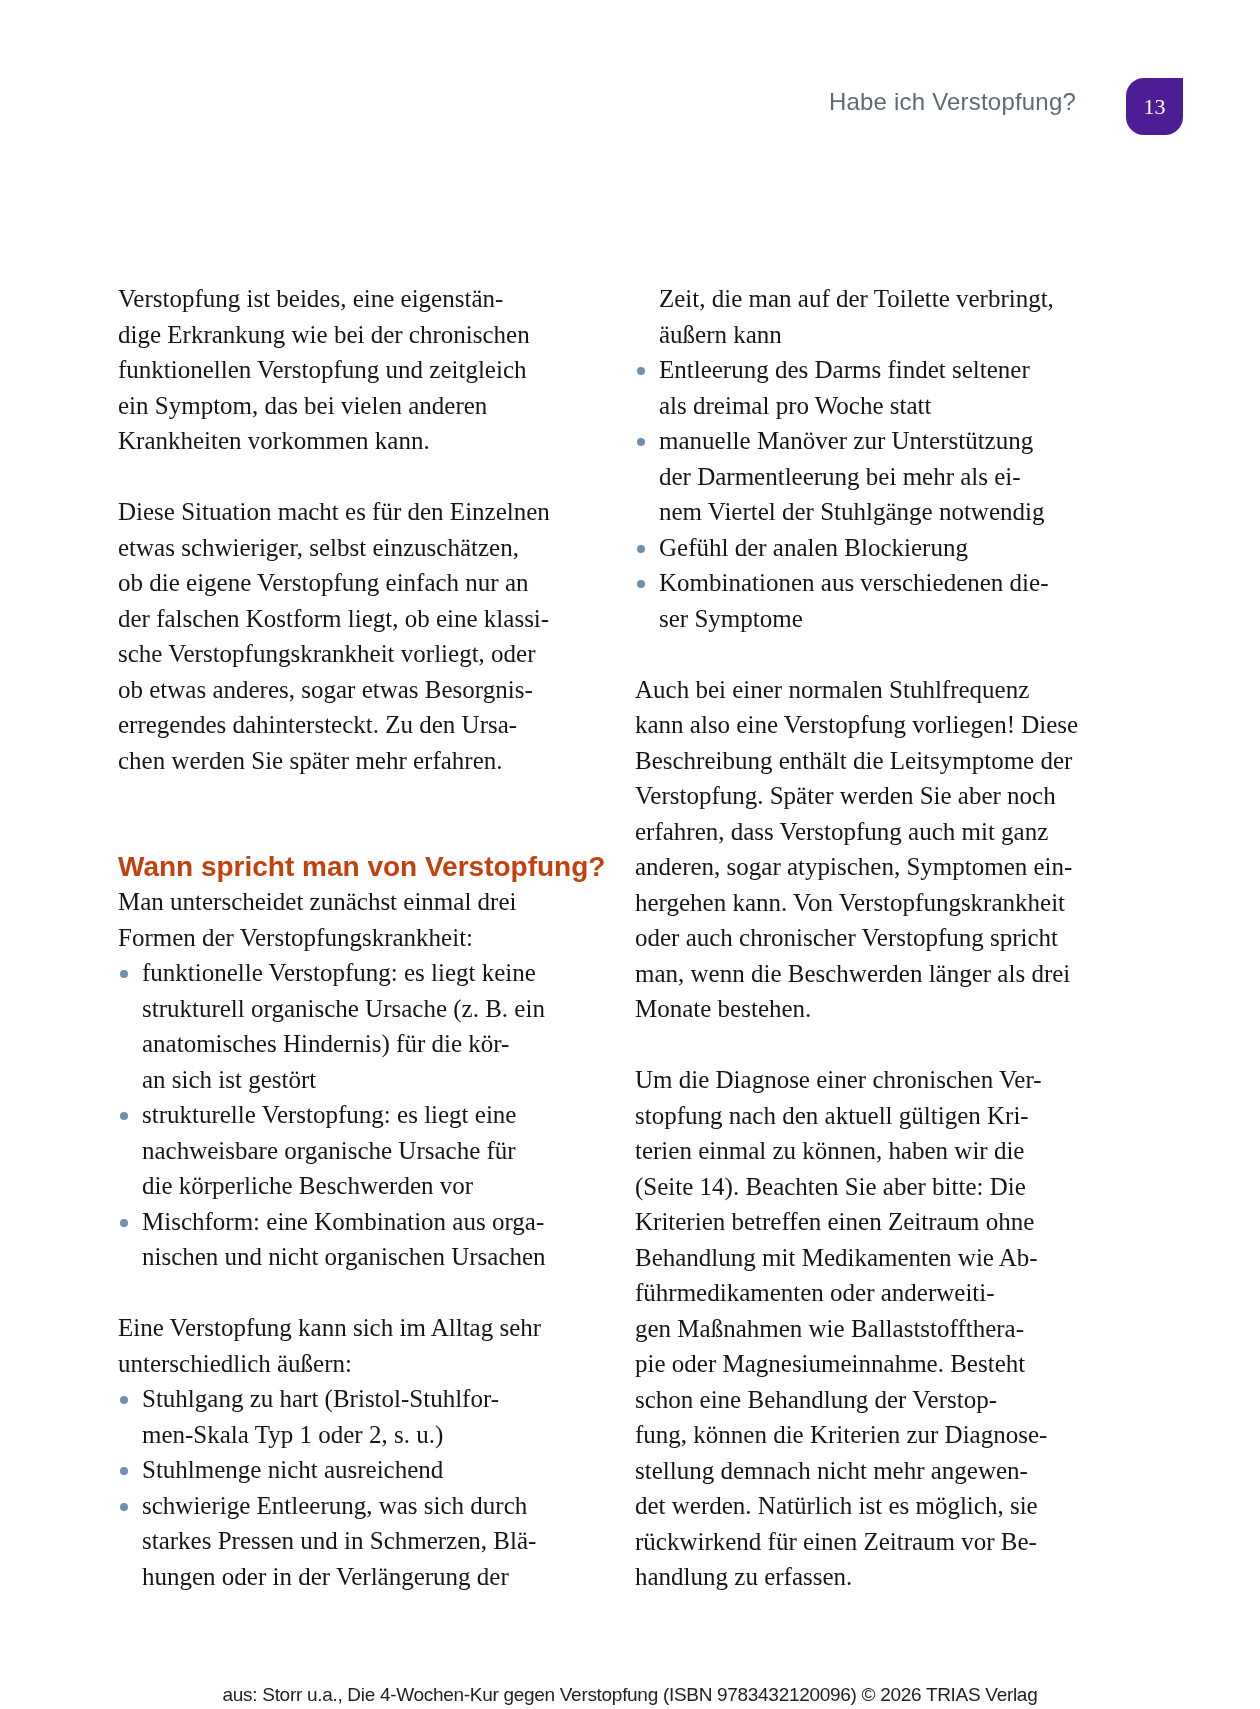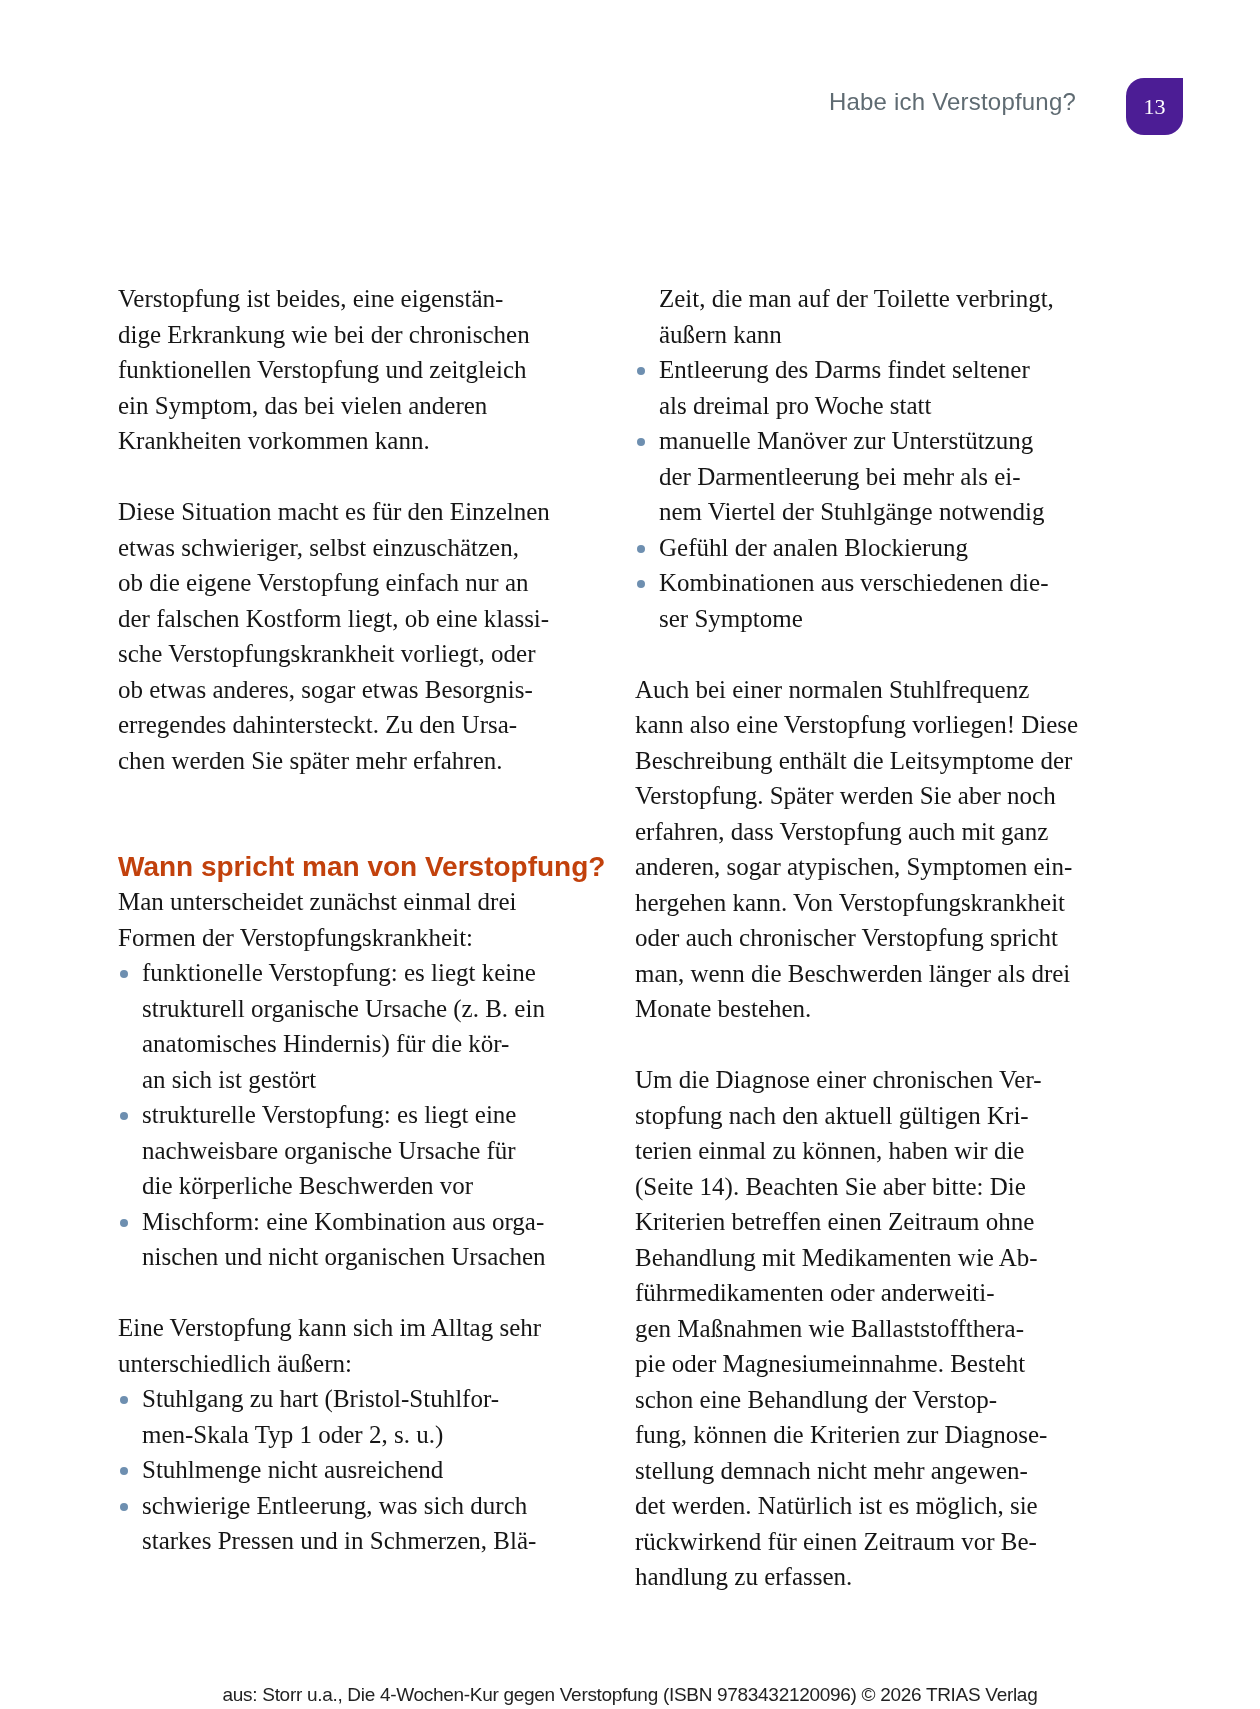--- a/index.html
+++ b/index.html
@@ -121,20 +121,21 @@
         <span class="ln">men-Skala Typ 1 oder 2, s. u.)</span>
       </li>
       <li>
         <span class="dot"></span>
         <span class="ln">Stuhlmenge nicht ausreichend</span>
       </li>
       <li>
         <span class="dot"></span>
         <span class="ln">schwierige Entleerung, was sich durch</span>
         <span class="ln">starkes Pressen und in Schmerzen, Blä-</span>
+        <span class="ln">hungen oder in der Verlängerung der</span>
       </li>
     </ul>
   </div>
 
   <div class="col col-right">
     <ul class="bullets">
       <li>
         <span class="ln">Zeit, die man auf der Toilette verbringt,</span>
         <span class="ln">äußern kann</span>
       </li>

